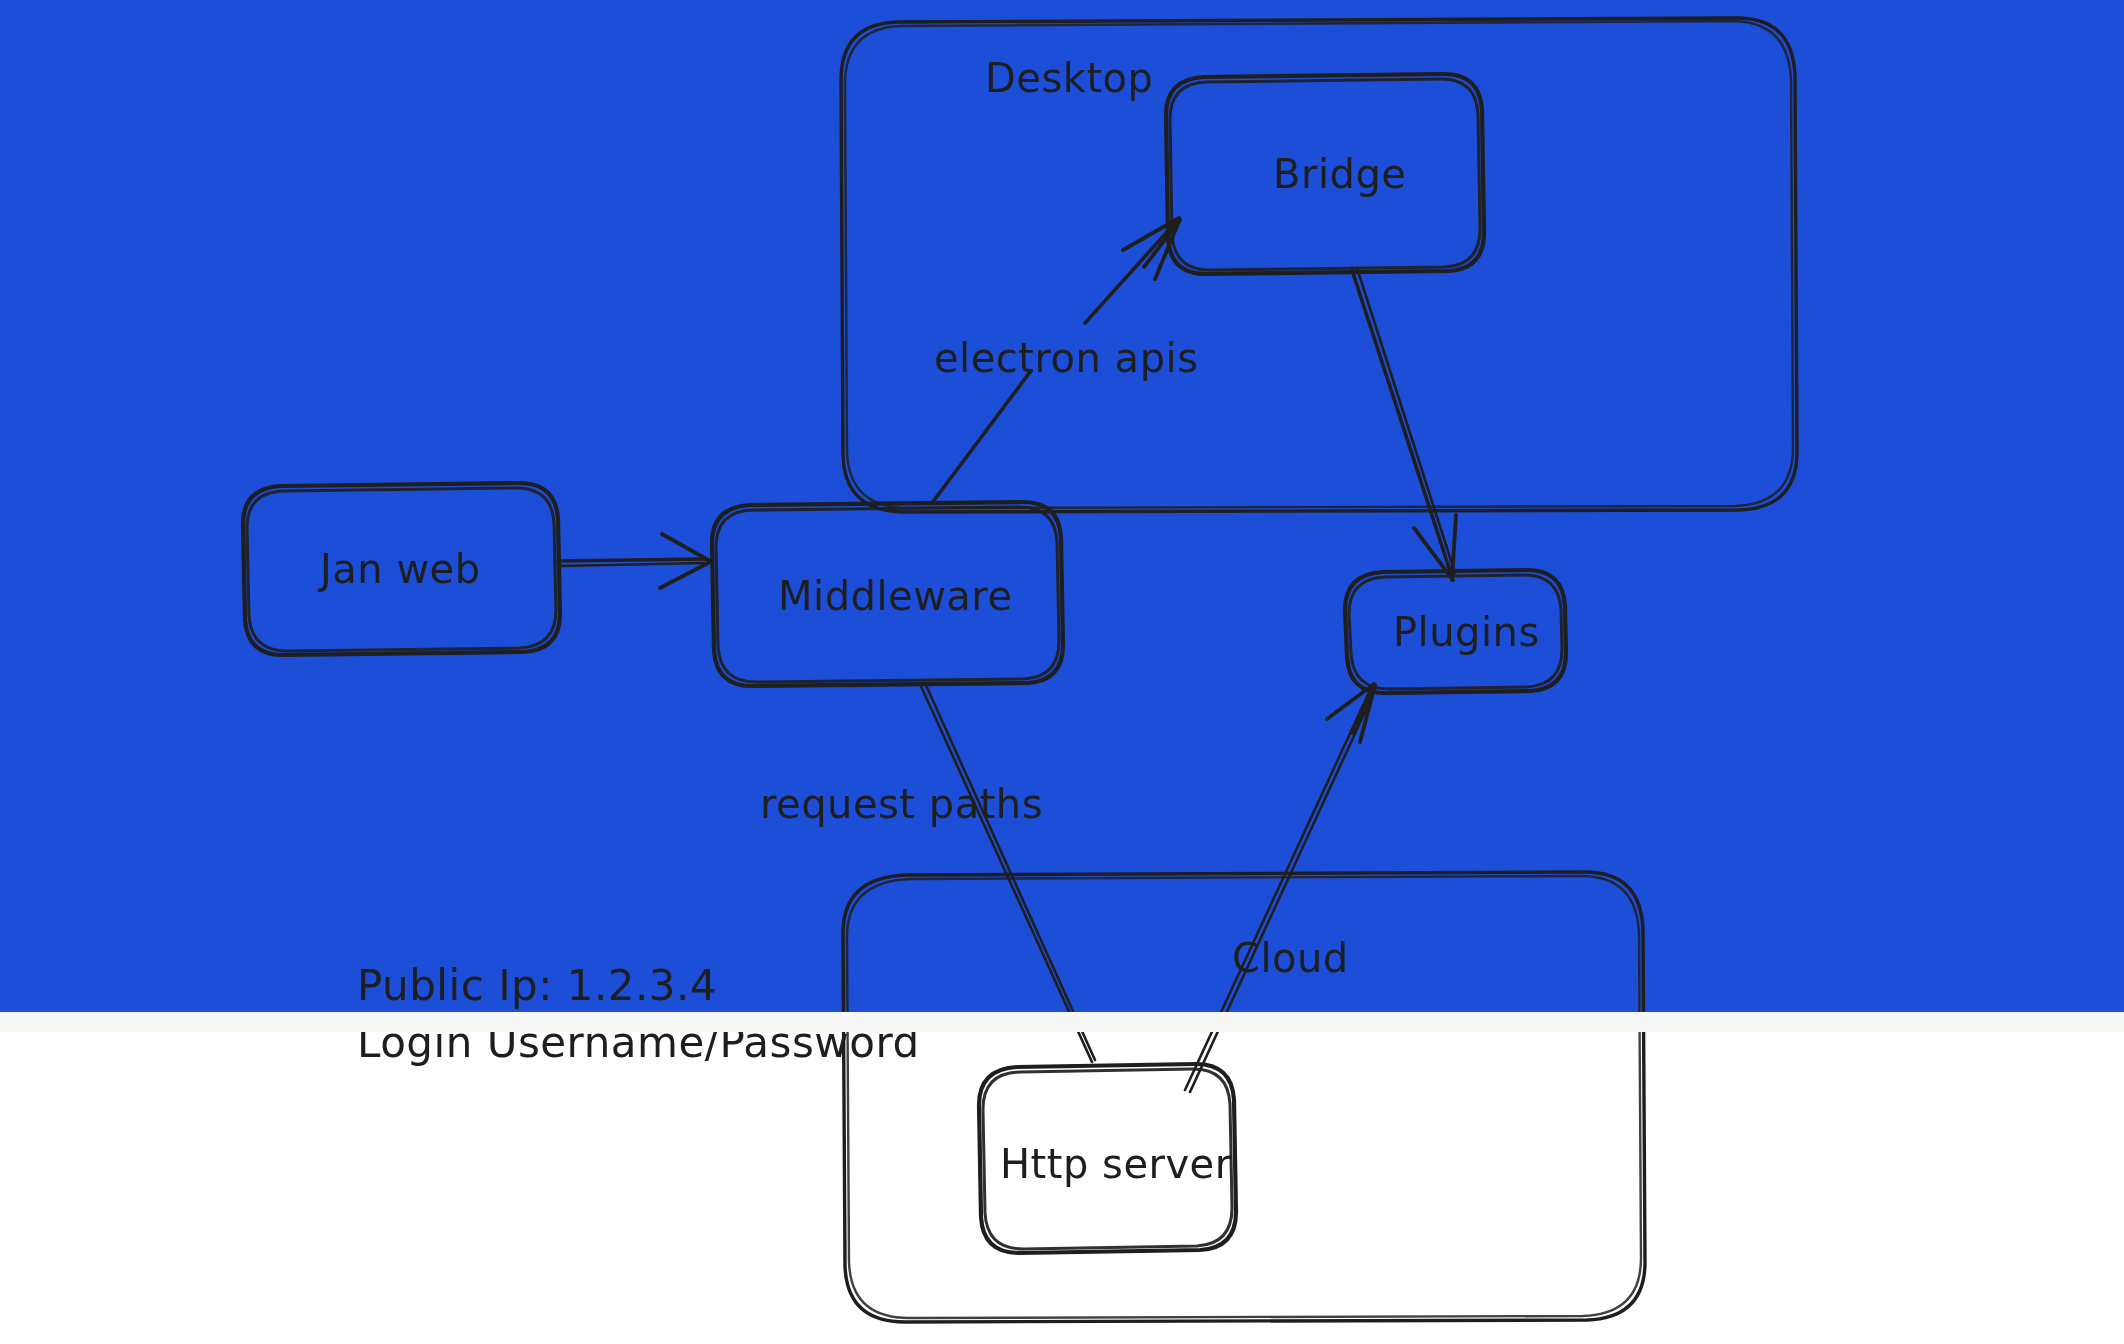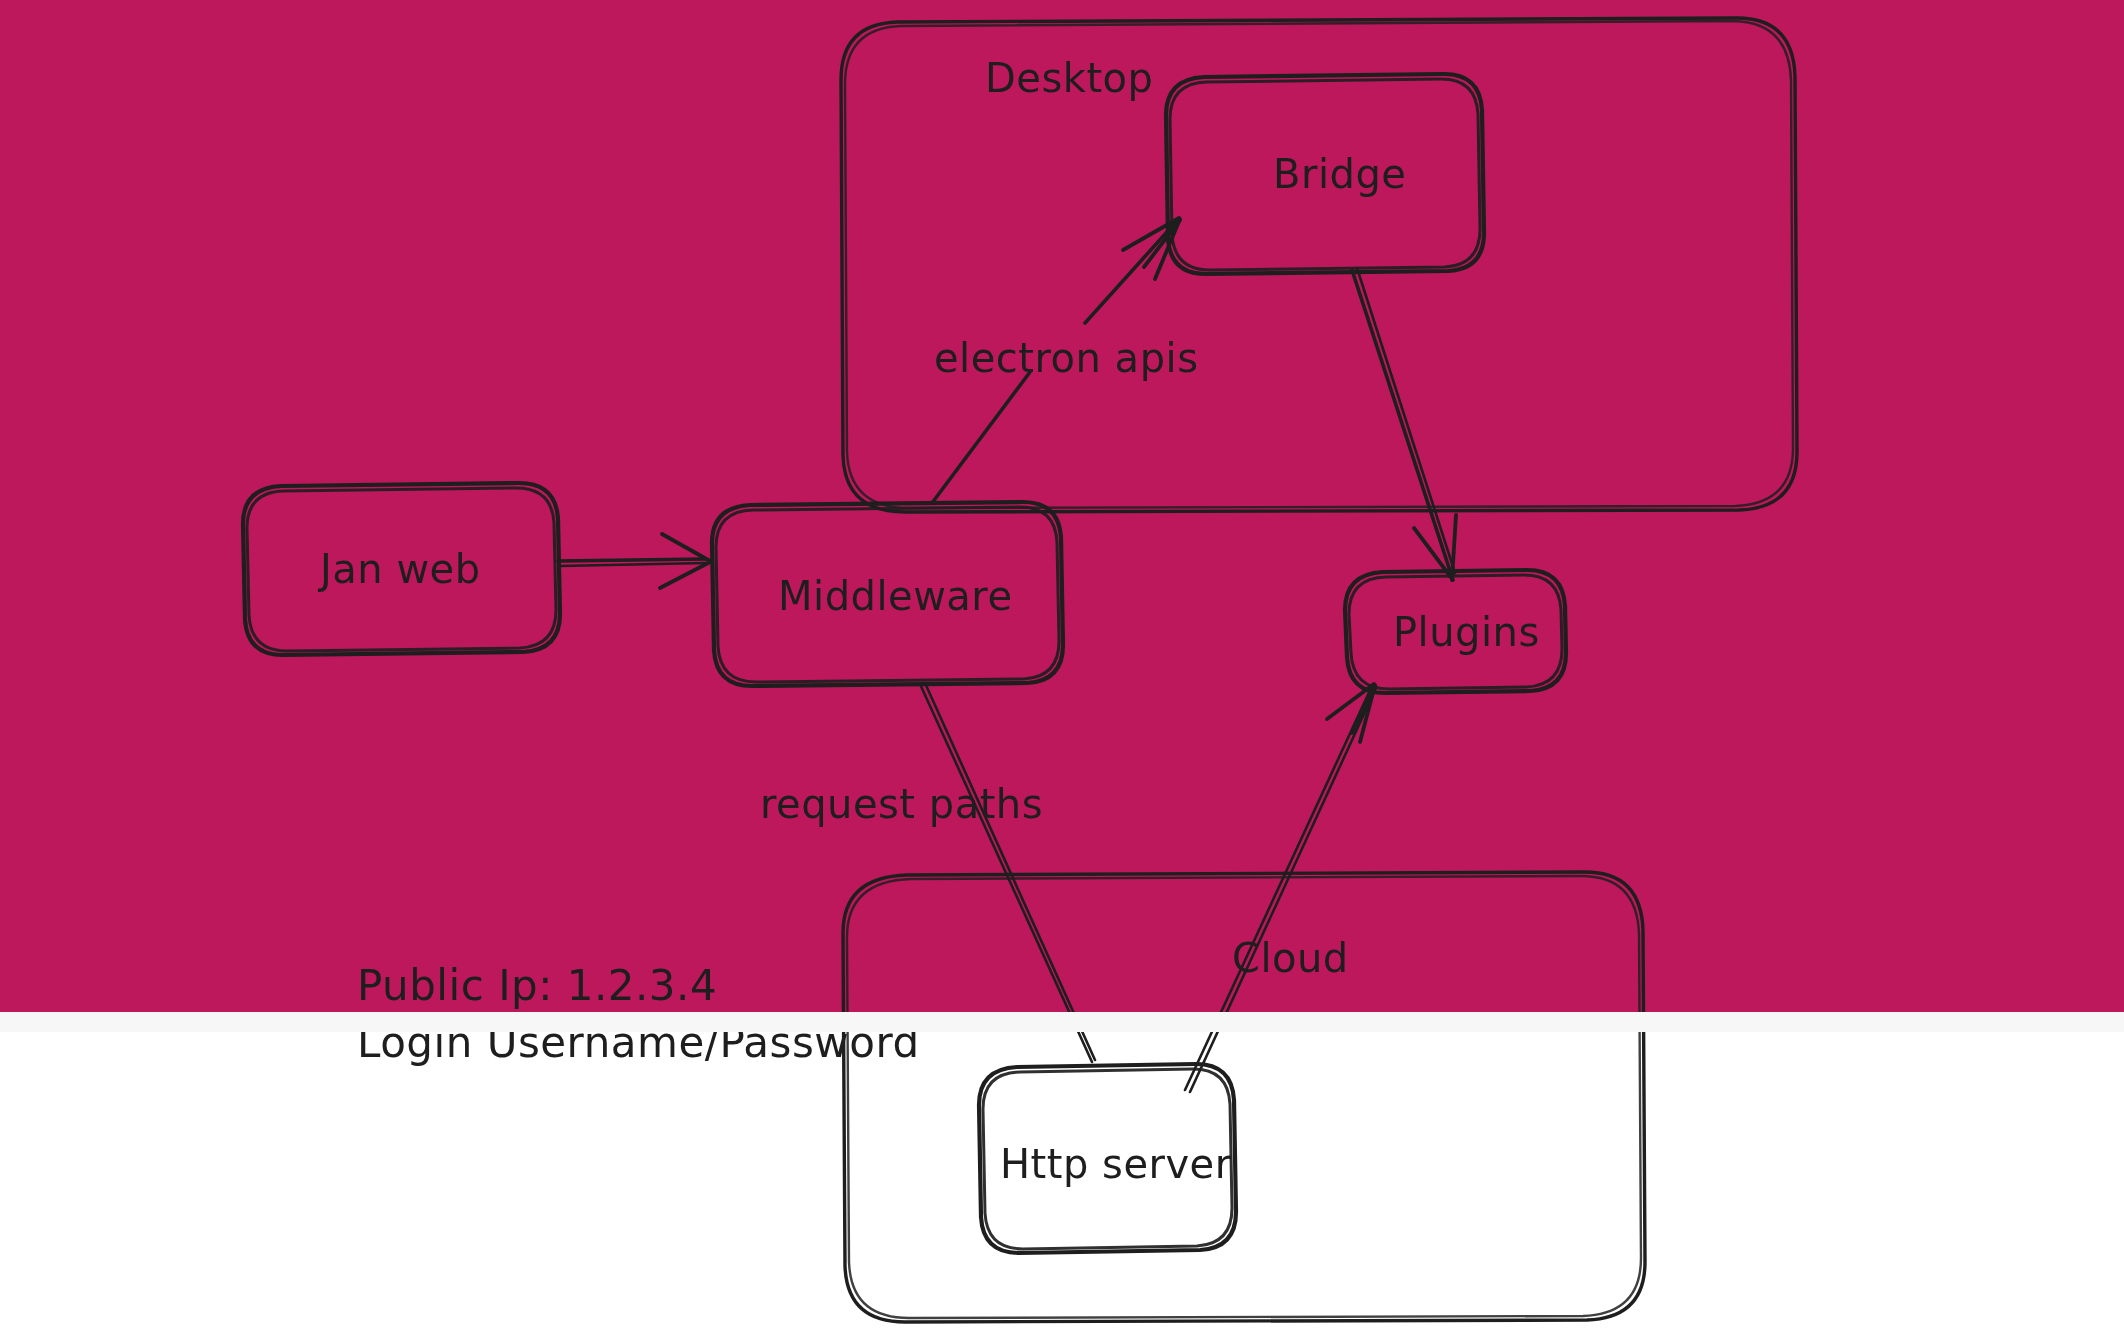--- a/index.html
+++ b/index.html
@@ -9,21 +9,21 @@
     background: #ffffff;
     width: 2124px;
     height: 1344px;
     overflow: hidden;
     font-family: "DejaVu Sans", sans-serif;
   }
   #canvas {
     position: relative;
     width: 2124px;
     height: 1032px;
-    background: #be185d;
+    background: #1d4ed8;
   }
   #bottom-band {
     position: absolute;
     left: 0;
     bottom: 0;
     width: 2124px;
     height: 20px;
     background: #f7f7f7;
   }
   svg#diagram {

